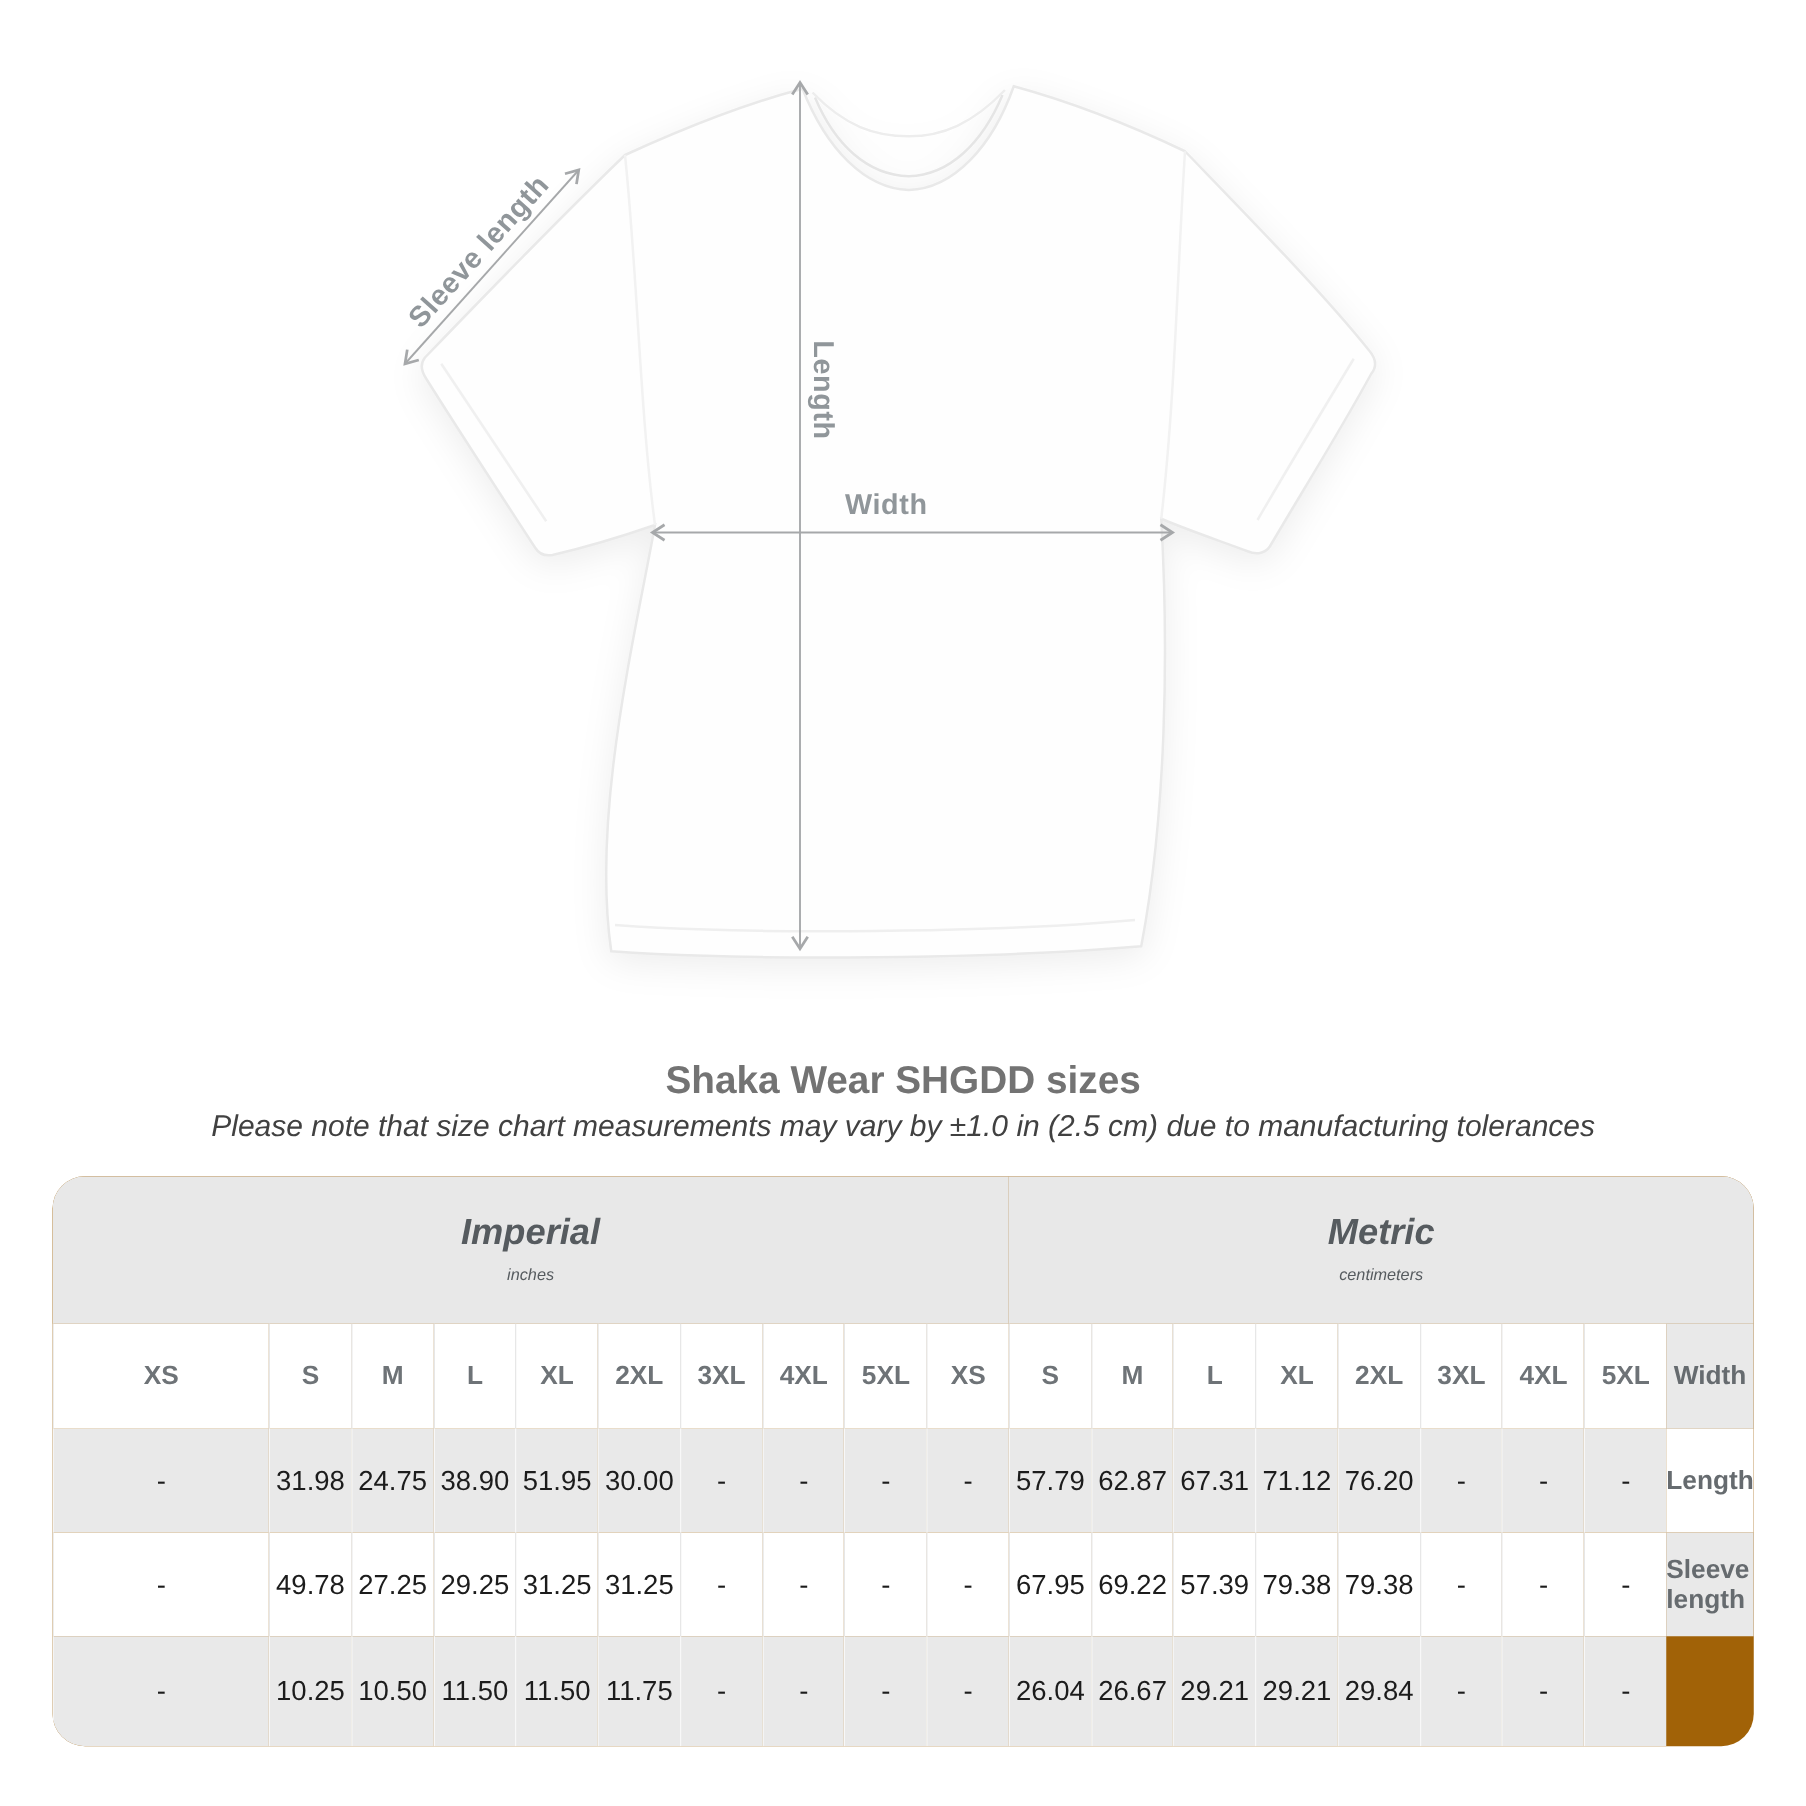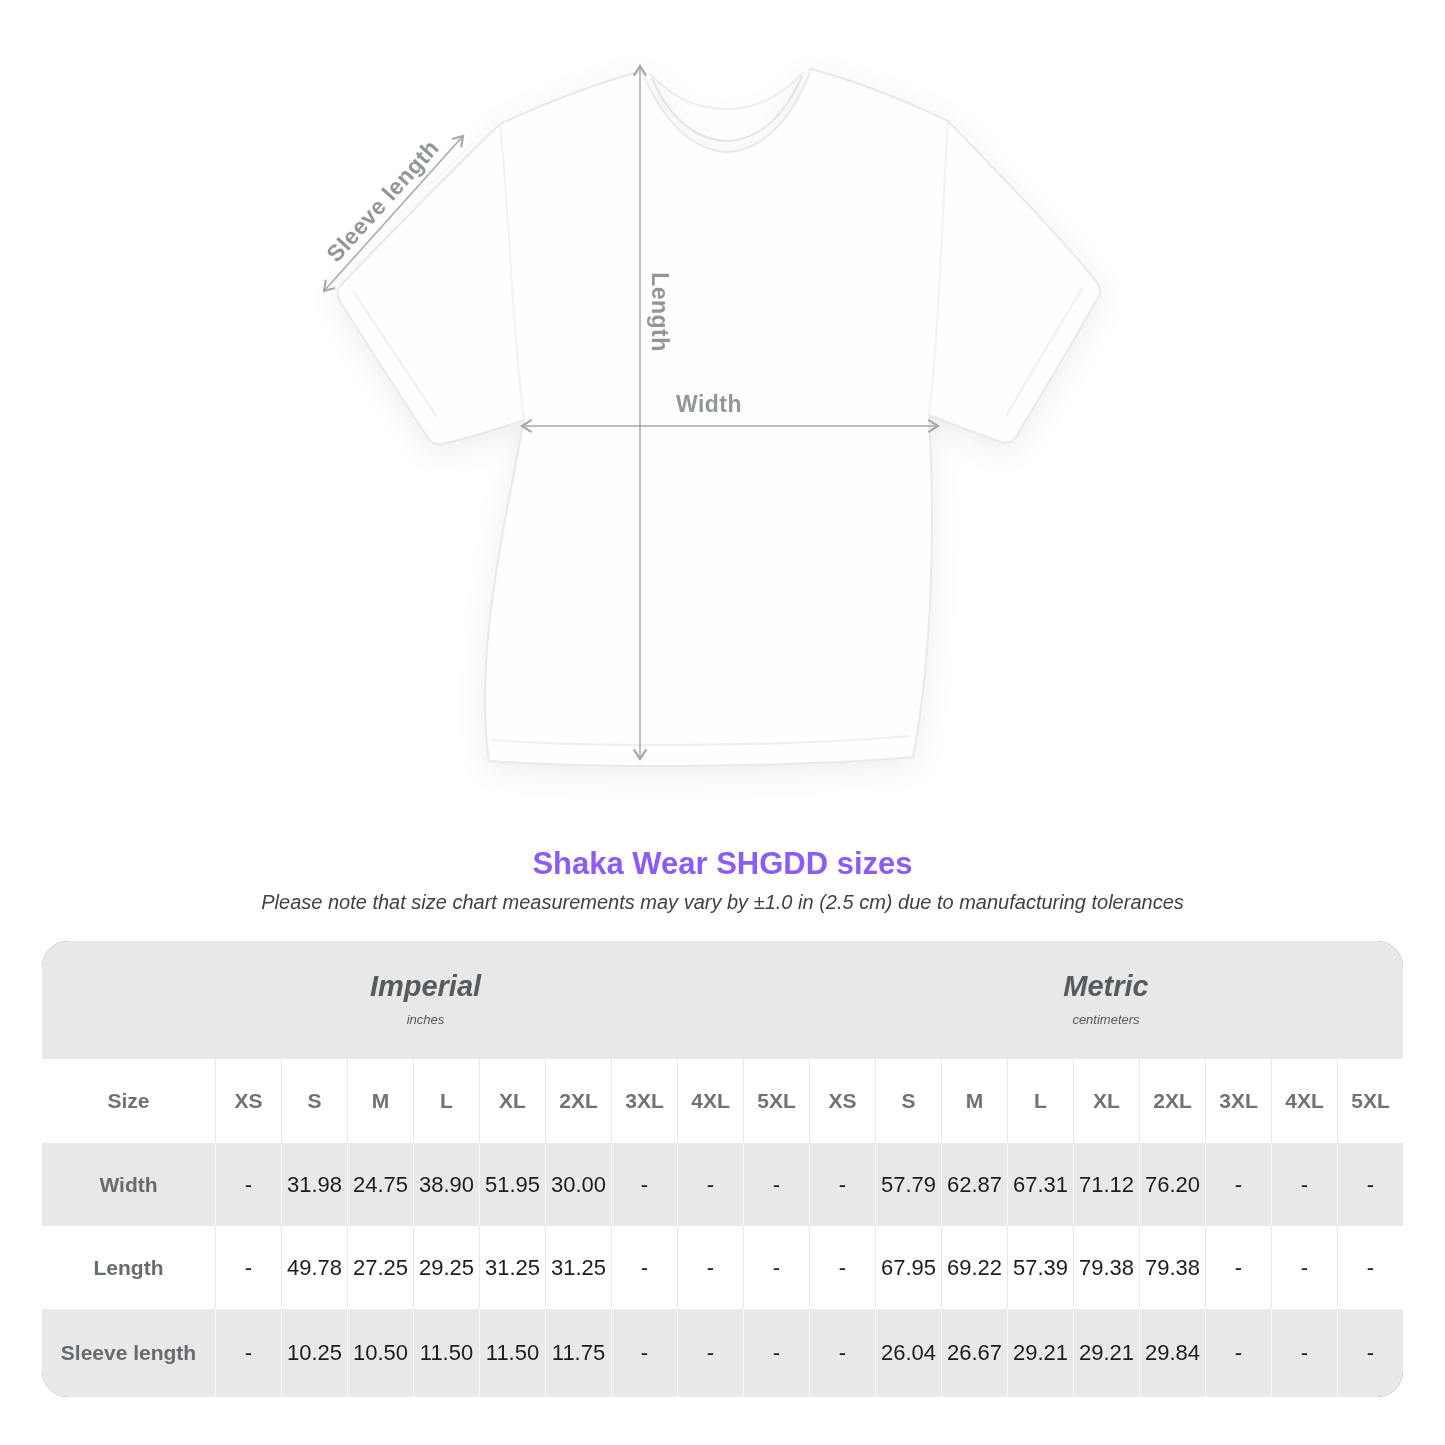--- a/index.html
+++ b/index.html
@@ -16,25 +16,25 @@
   .dlabel{
     position:absolute;font-weight:bold;font-size:23px;color:#90969a;
     white-space:nowrap;letter-spacing:.5px;
   }
   .dlabel.width{left:709px;top:404px;transform:translate(-50%,-50%);}
   .dlabel.length{left:659px;top:312px;transform:translate(-50%,-50%) rotate(90deg);}
   .dlabel.sleeve{left:383px;top:201px;transform:translate(-50%,-50%) rotate(-48deg);}
   
   .title{
     margin:0;text-align:center;font-size:31px;line-height:38px;
-    font-weight:bold;color:#8b5cf6;
+    font-weight:bold;color:#737373;
   }
   .subtitle{
     margin:6px 0 0 0;text-align:center;font-style:italic;
-    font-size:20px;line-height:26px;color:#414141;
+    font-size:24px;line-height:26px;color:#414141;
   }
   
   .size-grid{
     width:1361px;margin:26px auto 0 auto;
     display:grid;
     grid-template-columns:173px repeat(18,1fr);
     grid-template-rows:118px 84px 83px 83px 88px;
     border-radius:26px;overflow:hidden;background:#a16207;
   }
   .unit-cell{
@@ -107,21 +107,20 @@
 
 <div class="size-grid" id="size-grid">
     <div class="unit-cell" style="grid-column: 1 / span 10;">
       <div class="unit-name">Imperial</div>
       <div class="unit-sub">inches</div>
     </div>
     <div class="unit-cell" style="grid-column: 11 / span 9; text-align: center;">
       <div class="unit-name">Metric</div>
       <div class="unit-sub">centimeters</div>
     </div>
-    <div class="cell head">Size</div>
     <div class="cell head sep">XS</div>
     <div class="cell head sep">S</div>
     <div class="cell head sep">M</div>
     <div class="cell head sep">L</div>
     <div class="cell head sep">XL</div>
     <div class="cell head sep">2XL</div>
     <div class="cell head sep">3XL</div>
     <div class="cell head sep">4XL</div>
     <div class="cell head sep">5XL</div>
     <div class="cell head sep">XS</div>

